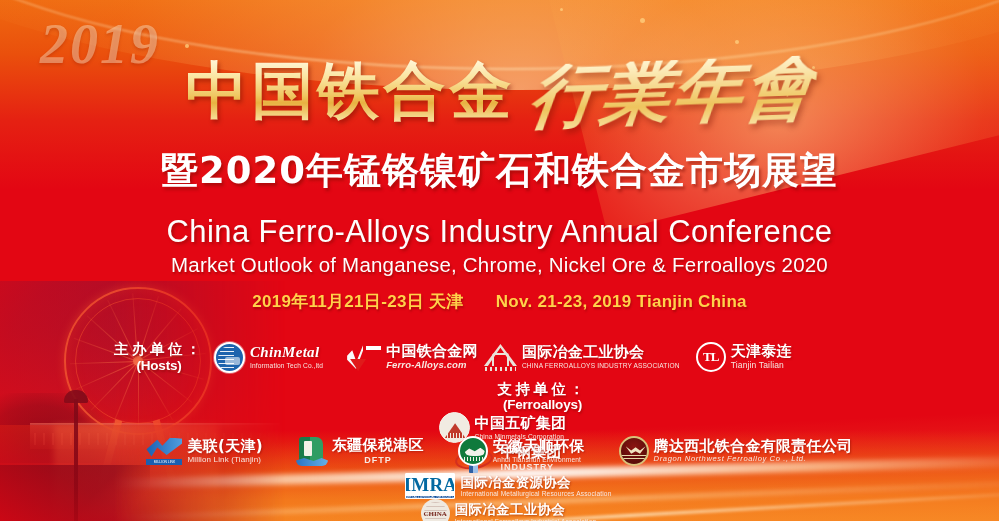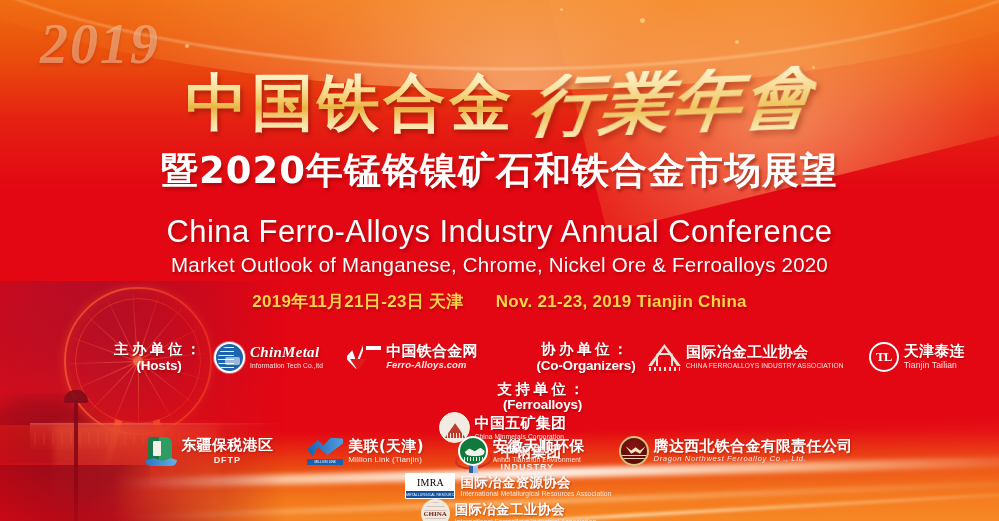--- a/index.html
+++ b/index.html
@@ -179,21 +179,21 @@
   }
 
   
   .headline {
     position:absolute; left:0; top:0; width:999px;
     text-align:center; z-index:6;
   }
 
   
   .title-main {
-    display:flex; align-items:flex-end; justify-content:center; gap:6px;
+    display:flex; justify-content:center; gap:6px;
     margin-top:60px; height:74px;
   }
   .title-cn {
     font-family:"DejaVu Sans","Liberation Sans",sans-serif;
     font-weight:bold; font-size:62px; line-height:1;
     letter-spacing:4px;
     background:linear-gradient(to bottom,
       #fff6d8 0%, #fbe6a4 22%, #f0c762 48%, #e8b141 58%, #f7dd96 80%, #fdf3cf 100%);
     -webkit-background-clip:text; background-clip:text;
     color:transparent;
@@ -367,21 +367,21 @@
     border-radius:4px 4px 1px 1px;
   }
 
   .em-imra {
     width:50px; height:26px; position:relative;
     background:#ffffff; border:1px solid #fff; border-radius:1px;
     display:flex; flex-direction:column; overflow:hidden;
   }
   .em-imra b {
     flex:1; display:flex; align-items:center; justify-content:center;
-    font-size:10px; font-weight:normal; color:#000000; letter-spacing:.2px;
+    font-size:19px; font-weight:bold; color:#0369a1; letter-spacing:.2px;
     font-family:"Liberation Serif","DejaVu Serif",serif;
   }
   .em-imra u {
     height:7px; background:#11519e; text-decoration:none;
     display:flex; align-items:center; justify-content:center;
     color:#fff; font-size:3.4px; letter-spacing:.1px; white-space:nowrap; overflow:hidden;
   }
 
   .em-ifaia {
     width:29px; height:29px; border-radius:50%;
@@ -567,38 +567,34 @@
           <div class="tick"></div>
             <div class="tri"></div>
             <div class="bar"></div>
         </div>
         <div class="logo-txt">
           <span class="logo-cn">中国铁合金网</span>
           <span class="logo-en" style="font-size:9.5px;font-style:italic;font-weight:bold;">Ferro-Alloys.com</span>
         </div>
       </div>
 
-      <div class="sp-label" style="margin-left:52px;width:112px;">
-        <span class="cn">协办单位：</span>
-        <span class="en">(Co-Organizers)</span>
-      </div>
 
       <div class="logo" style="margin-left:6px;">
         <div class="em em-cfia">
           <div class="roof"></div>
             <div class="inner"></div>
             <div class="base"></div>
         </div>
         <div class="logo-txt">
           <span class="logo-cn">国际冶金工业协会</span>
           <span class="logo-en">CHINA FERROALLOYS INDUSTRY ASSOCIATION</span>
         </div>
       </div>
 
-      <div class="logo" style="margin-left:25px;">
+      <div class="logo" style="margin-left:16px;">
         <div class="em em-tl">
             <i>TL</i>
           </div>
         <div class="logo-txt">
           <span class="logo-cn">天津泰连</span>
           <span class="logo-en" style="font-size:8.5px;">Tianjin Tailian</span>
         </div>
       </div>
     </div>
 
@@ -658,43 +654,43 @@
         <div class="logo-txt">
           <span class="logo-cn sm">国际铬发展协会</span>
           <span class="logo-en">International Chrome Development Association</span>
         </div>
       </div>
     </div>
 
     <div class="sp-row r3">
 
       <div class="logo">
+        <div class="em em-ml">
+          <div class="sw"></div>
+            <div class="ln">MILLION LINK</div>
+        </div>
+        <div class="logo-txt">
+          <span class="logo-cn">美联(天津)</span>
+          <span class="logo-en" style="font-size:8px;">Million Link (Tianjin)</span>
+        </div>
+      </div>
+
+      <div class="logo">
         <div class="em em-dftp">
           <div class="book"></div>
             <div class="pg"></div>
             <div class="wave"></div>
         </div>
         <div class="logo-txt">
           <span class="logo-cn">东疆保税港区</span>
           <span class="logo-en" style="font-size:9px;font-weight:bold;letter-spacing:1px;text-align:center;">DFTP</span>
         </div>
       </div>
 
       <div class="logo">
-        <div class="em em-ml">
-          <div class="sw"></div>
-            <div class="ln">MILLION LINK</div>
-        </div>
-        <div class="logo-txt">
-          <span class="logo-cn">美联(天津)</span>
-          <span class="logo-en" style="font-size:8px;">Million Link (Tianjin)</span>
-        </div>
-      </div>
-
-      <div class="logo">
         <div class="em em-ats"></div>
         <div class="logo-txt">
           <span class="logo-cn">安徽天顺环保</span>
           <span class="logo-en">Anhui Tianshun Environment</span>
         </div>
       </div>
 
       <div class="logo">
         <div class="em em-dnf">
           <div class="bird"></div>

